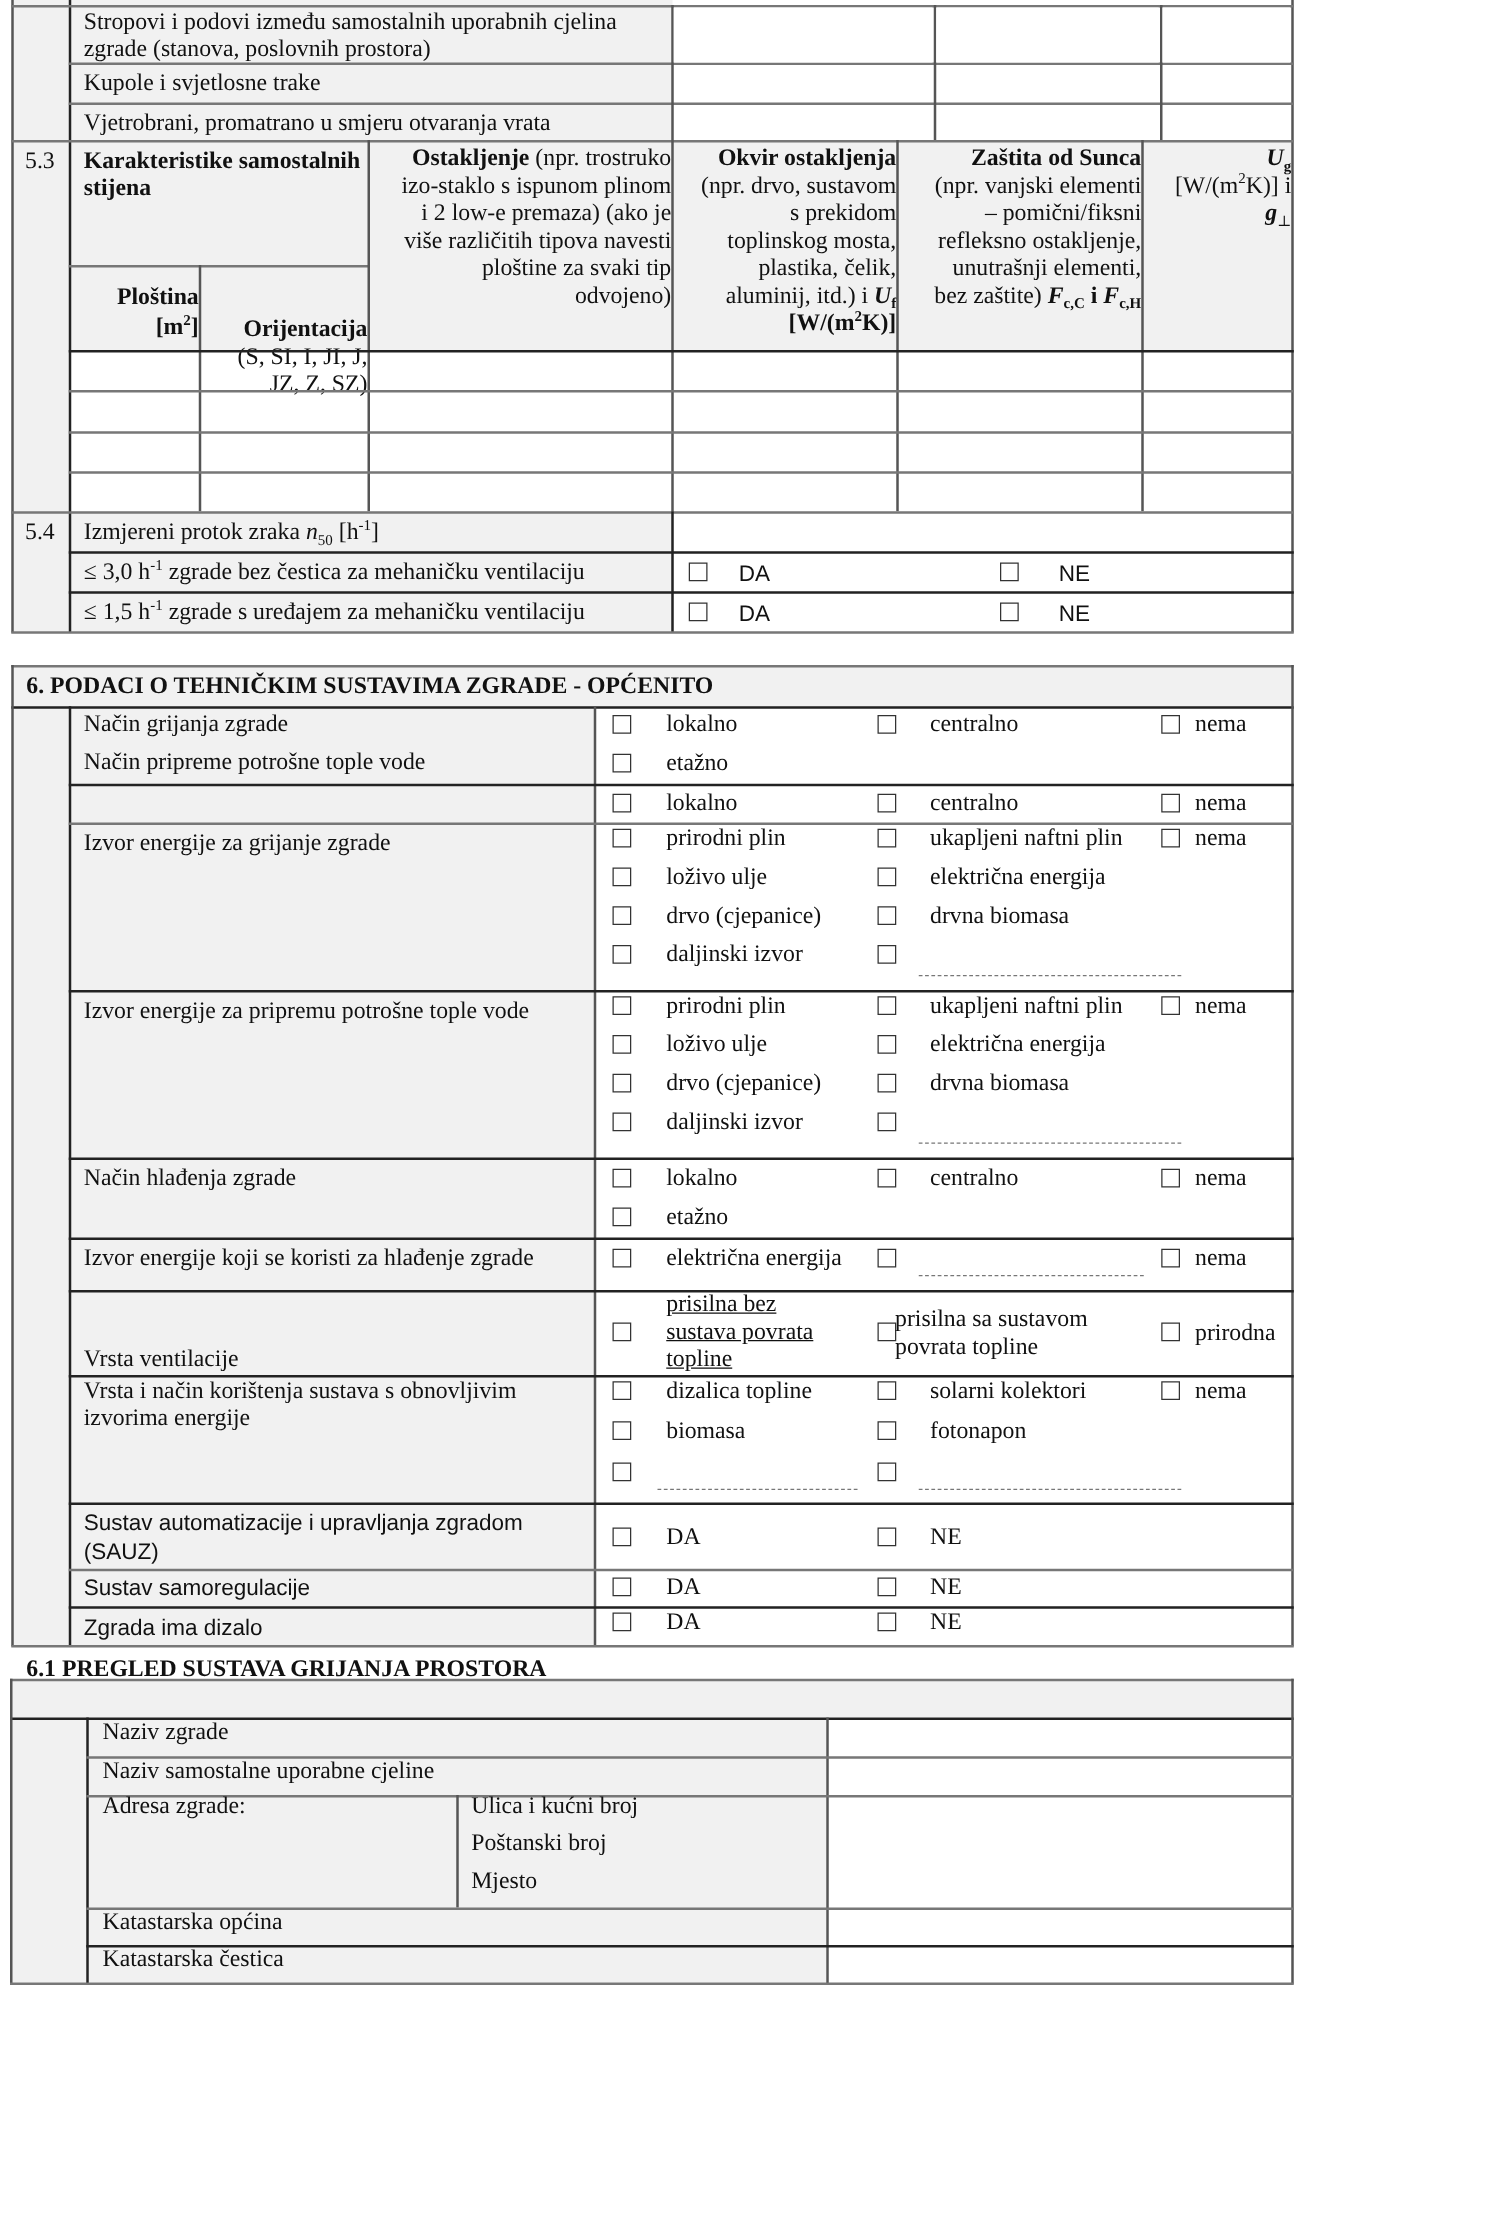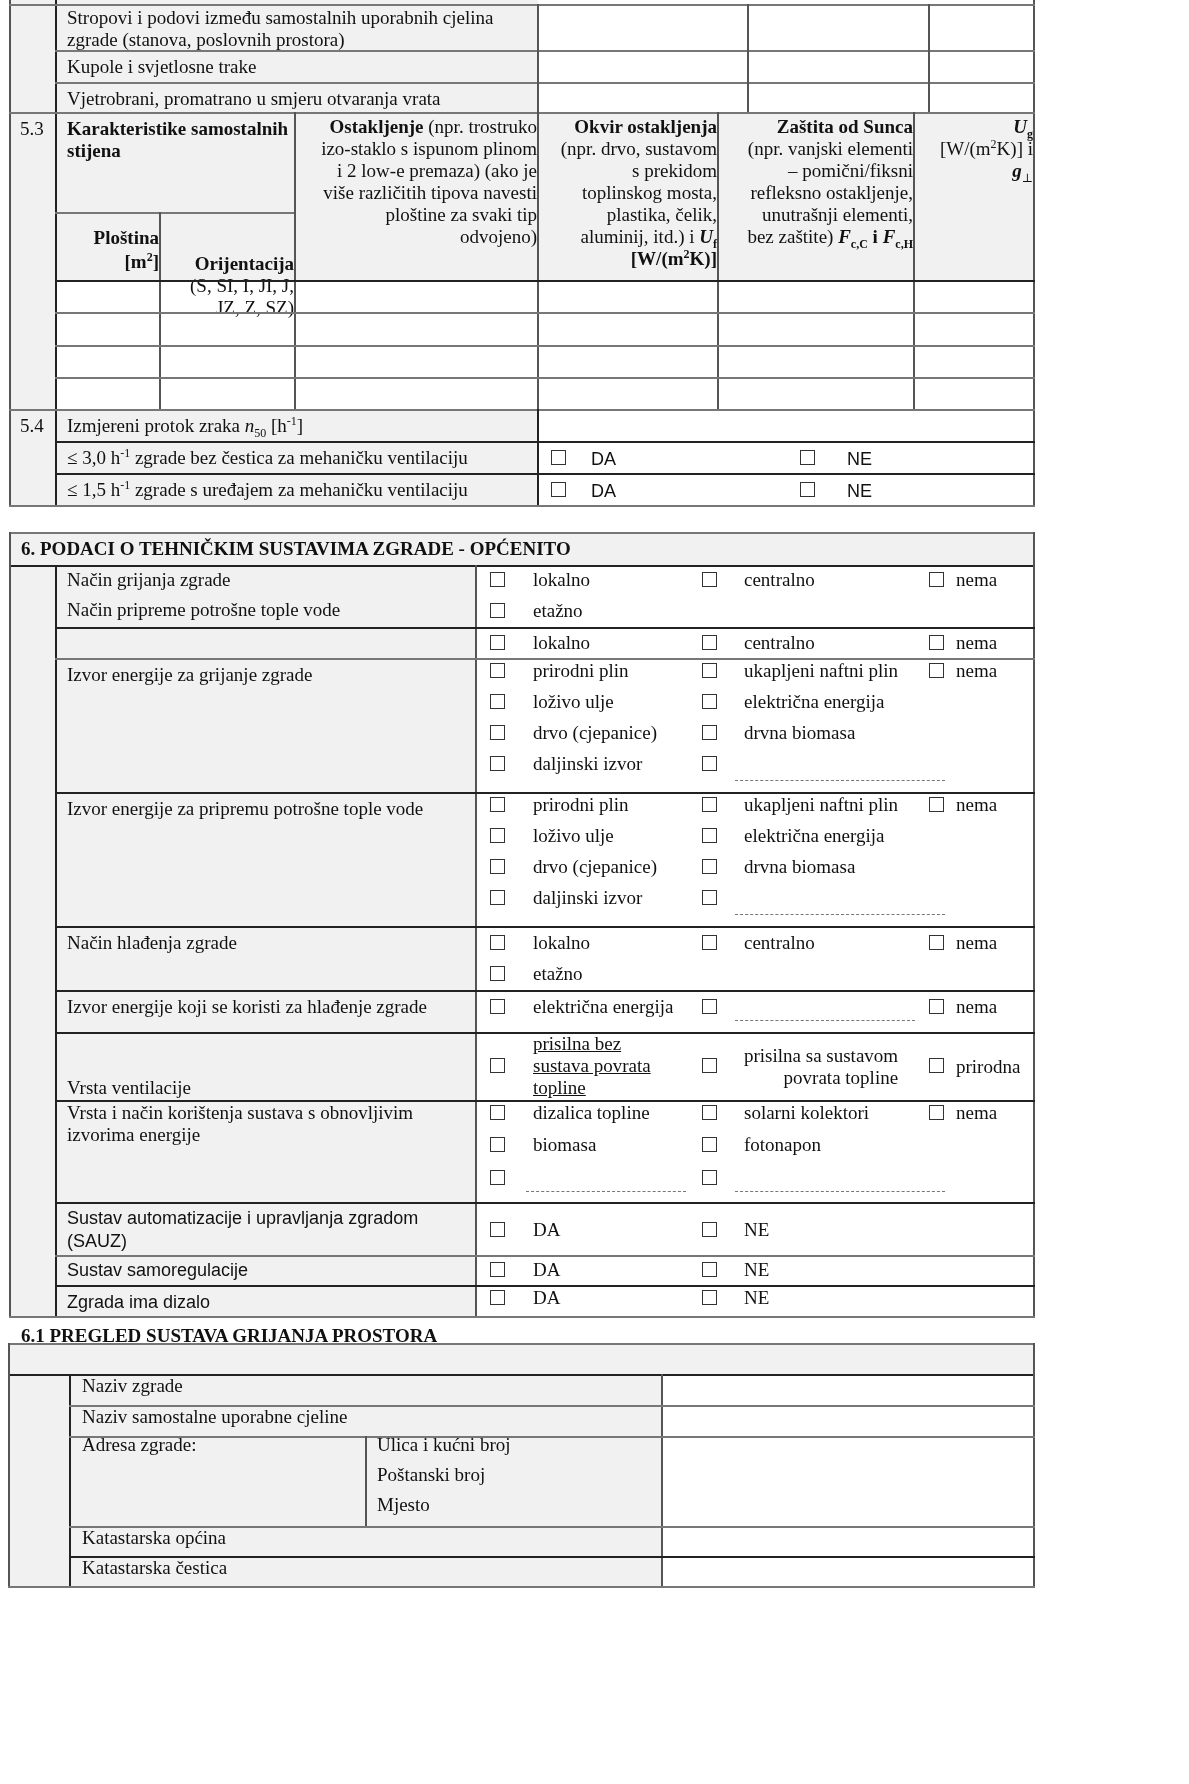--- a/index.html
+++ b/index.html
@@ -227,21 +227,21 @@
   <div class="hl" style="left:55px;top:1032px;width:980px;"></div>
 
   <div class="t" style="left:67px;top:1076px;" data-name="row-vrsta-ventilacije-label">Vrsta ventilacije</div>
   <div class="cb" style="left:490px;top:1058px;" data-name="ventilacija-bez-povrata-checkbox"></div>
   <div class="abs" style="left:533px;top:1033px;line-height:22px;text-decoration:underline;" data-name="ventilacija-bez-povrata-label">
     <div data-name="ventilacija-bez-povrata-l1">prisilna bez</div>
     <div data-name="ventilacija-bez-povrata-l2">sustava povrata</div>
     <div data-name="ventilacija-bez-povrata-l3">topline</div>
   </div>
   <div class="cb" style="left:702px;top:1058px;" data-name="ventilacija-sa-povratom-checkbox"></div>
-  <div class="abs" style="left:744px;top:1045px;line-height:22px;text-align:right;" data-name="ventilacija-sa-povratom-label">
+  <div class="abs" style="left:716px;top:1045px;line-height:22px;" data-name="ventilacija-sa-povratom-label">
     <div data-name="ventilacija-sa-povratom-l1">prisilna sa sustavom</div>
     <div data-name="ventilacija-sa-povratom-l2">povrata topline</div>
   </div>
   <div class="cb" style="left:929px;top:1058px;" data-name="ventilacija-prirodna-checkbox"></div>
   <div class="t" style="left:956px;top:1055px;" data-name="ventilacija-prirodna-label">prirodna</div>
   <div class="hl" style="left:55px;top:1100px;width:980px;"></div>
 
   <div class="t" style="left:67px;top:1101px;" data-name="row-oie-label-line1">Vrsta i način korištenja sustava s obnovljivim</div>
   <div class="t" style="left:67px;top:1123px;" data-name="row-oie-label-line2">izvorima energije</div>
   <div class="cb" style="left:490px;top:1105px;" data-name="oie-dizalica-checkbox"></div>

